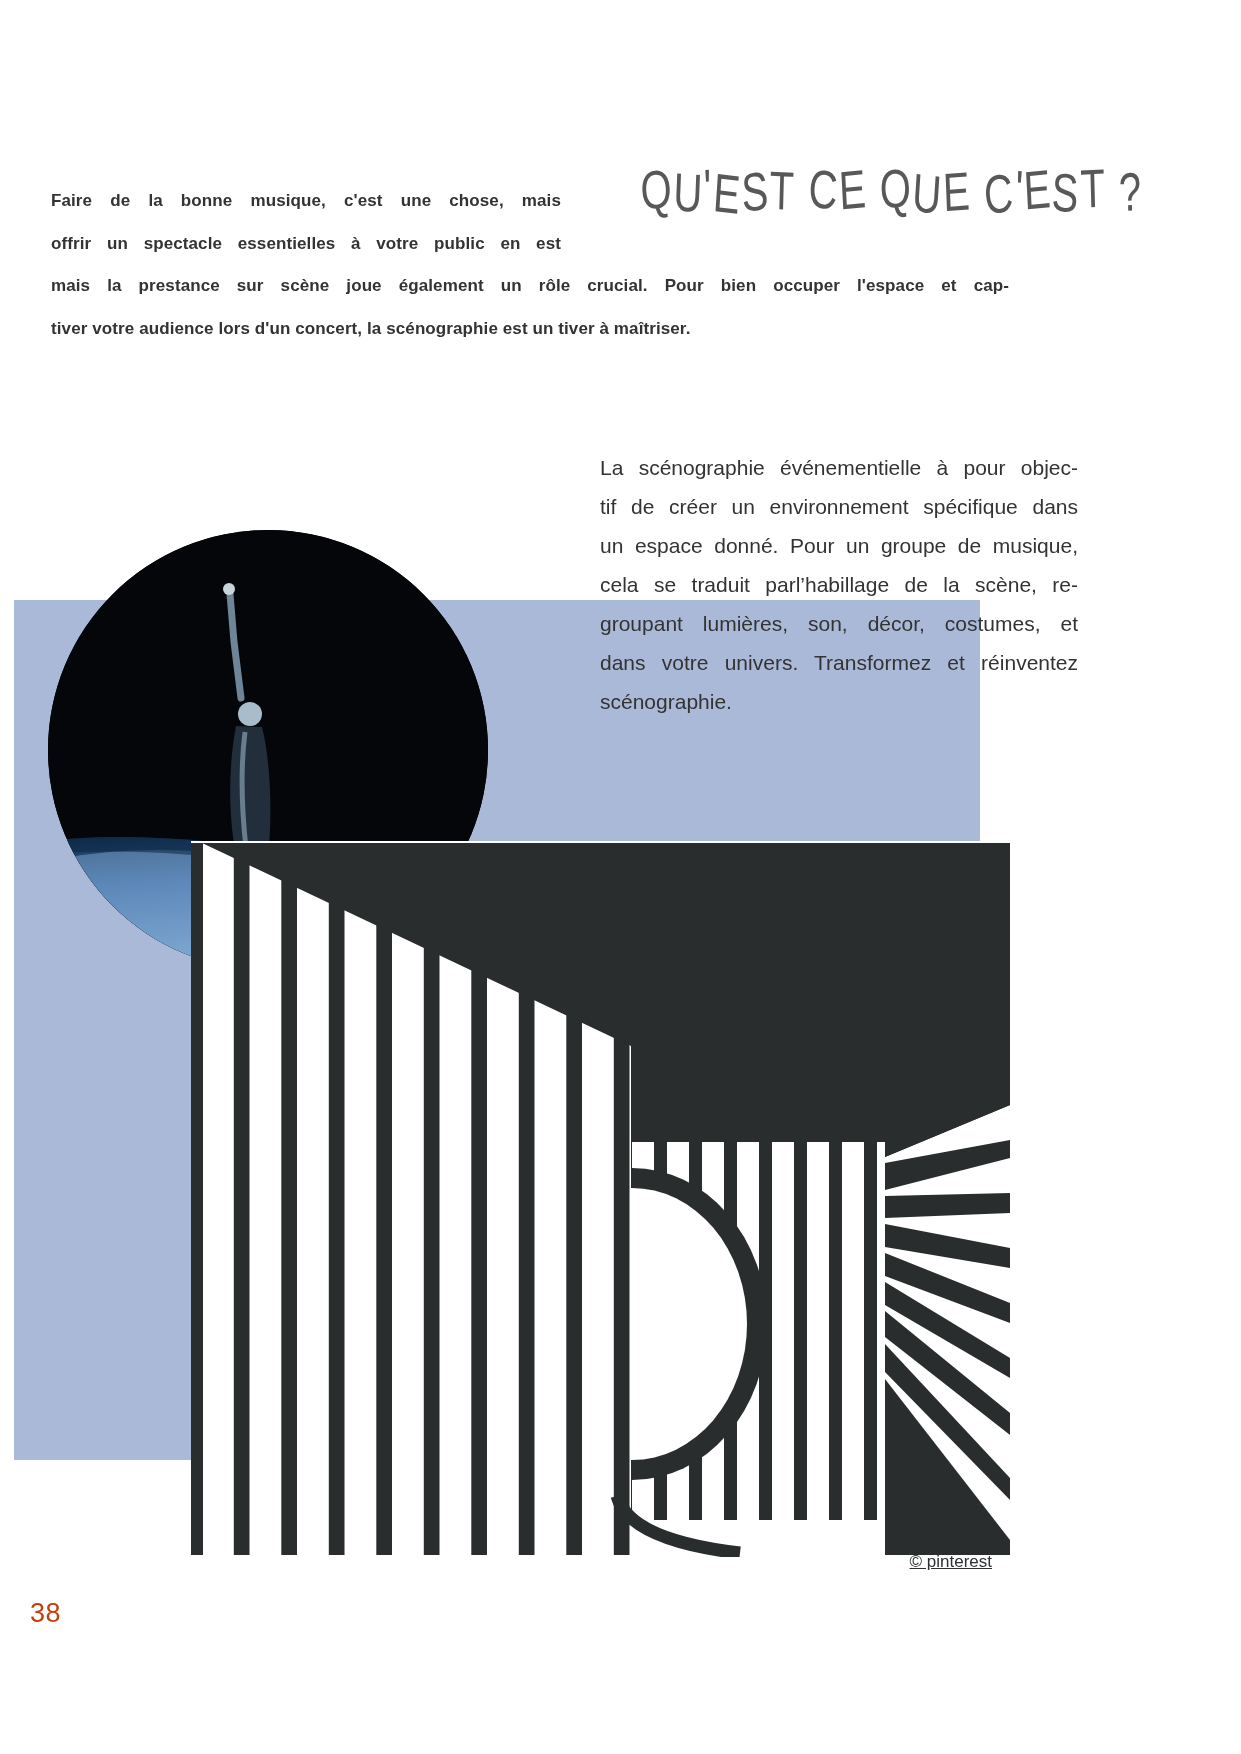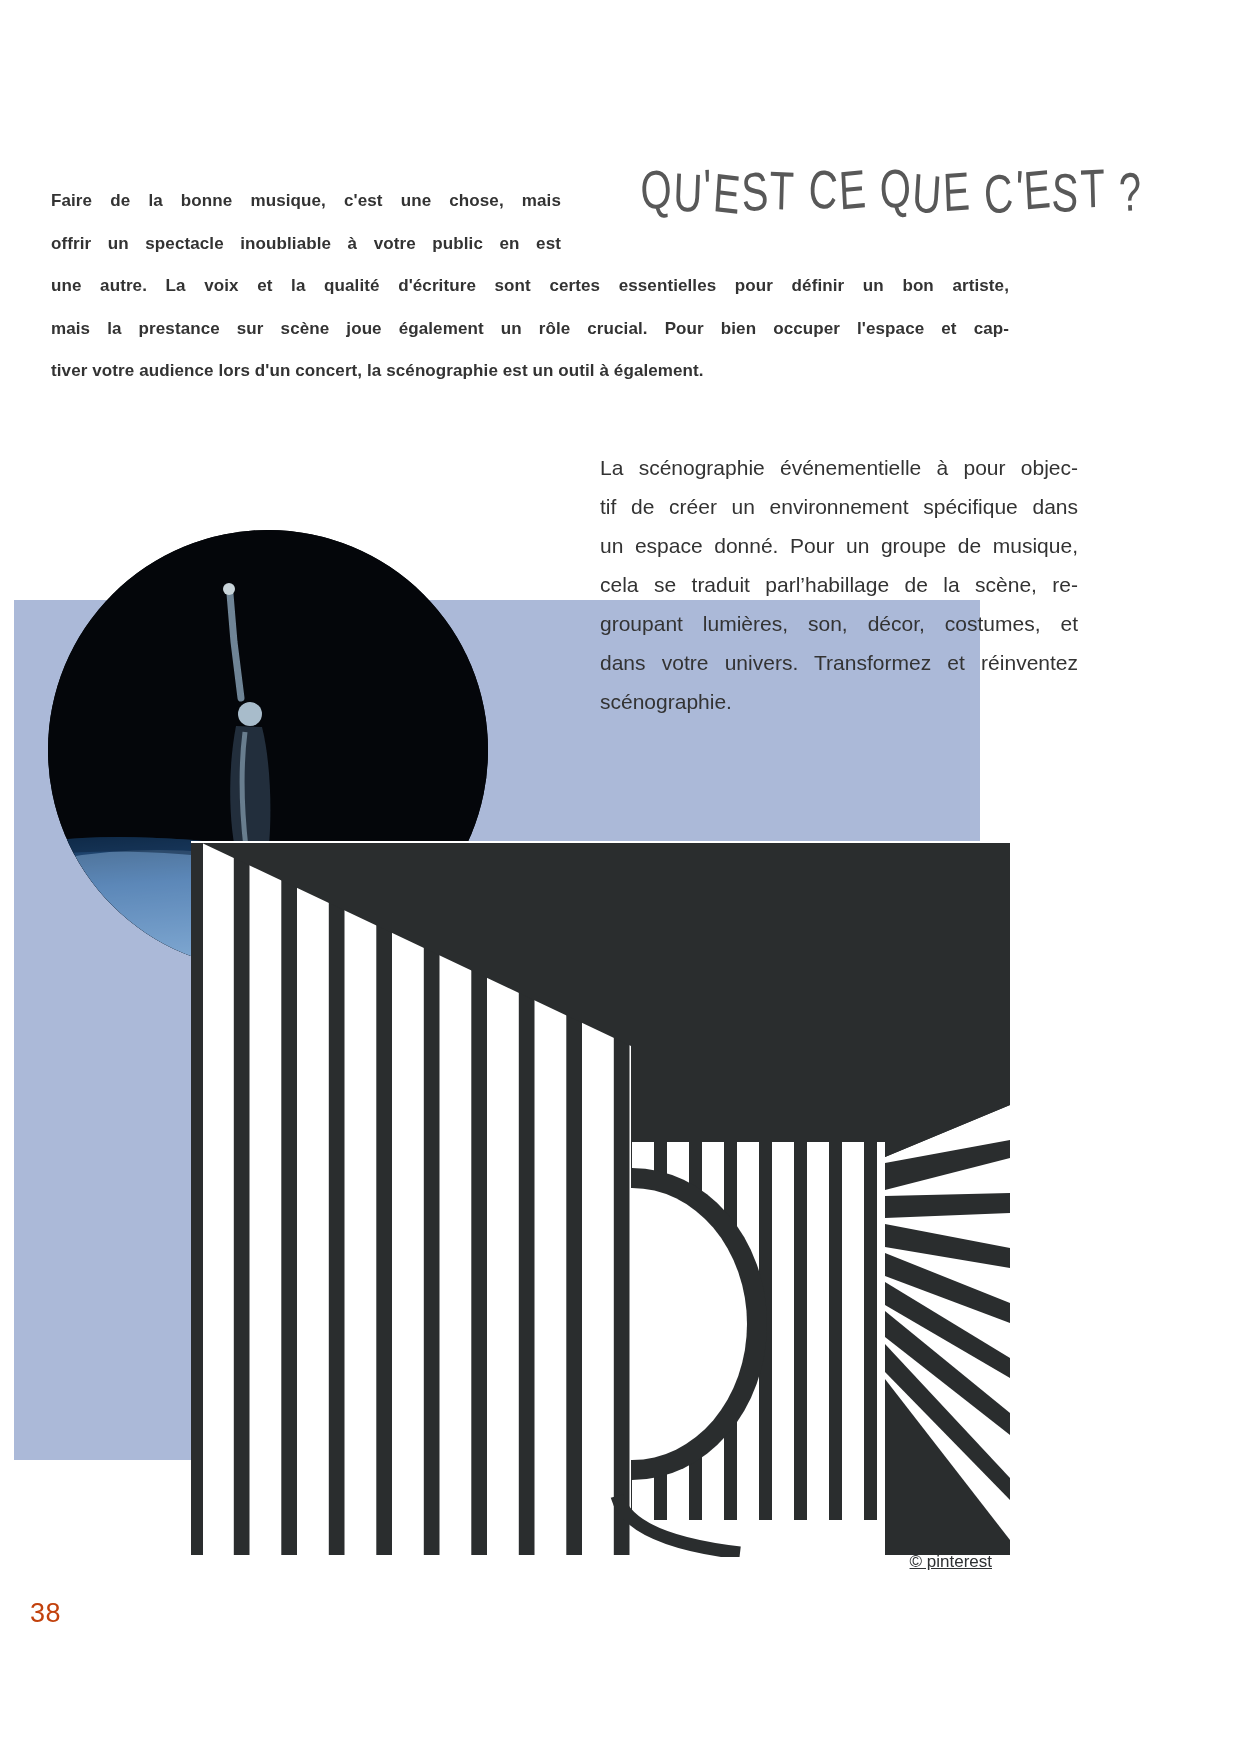--- a/index.html
+++ b/index.html
@@ -145,24 +145,23 @@
       <polygon class="w" points="694,531 819,659 819,699 694,538"></polygon>
 
       <path class="k" d="M 11 2 L 819 2 L 819 264 L 694 316 L 694 301 L 440 301 L 440 205 Z"></path>
     </svg>
   </div>
 
   <div class="title"><span class="tin"><span class="ch" style="transform: rotate(-4deg) translateY(-2px);">Q</span><span class="ch" style="transform: rotate(3deg) translateY(1px);">U</span><span class="ch" style="transform: rotate(-2deg) translateY(-3px);">'</span><span class="ch" style="transform: rotate(5deg) translateY(2px);">E</span><span class="ch" style="transform: rotate(-3deg) translateY(0px);">S</span><span class="ch" style="transform: rotate(2deg) translateY(-1px);">T</span><span class="ch">&nbsp;</span><span class="ch" style="transform: rotate(4deg) translateY(-2px);">C</span><span class="ch" style="transform: rotate(-4deg) translateY(-2px);">E</span><span class="ch">&nbsp;</span><span class="ch" style="transform: rotate(-2deg) translateY(-3px);">Q</span><span class="ch" style="transform: rotate(5deg) translateY(2px);">U</span><span class="ch" style="transform: rotate(-3deg) translateY(0px);">E</span><span class="ch">&nbsp;</span><span class="ch" style="transform: rotate(-5deg) translateY(2px);">C</span><span class="ch" style="transform: rotate(4deg) translateY(-2px);">'</span><span class="ch" style="transform: rotate(-4deg) translateY(-2px);">E</span><span class="ch" style="transform: rotate(3deg) translateY(1px);">S</span><span class="ch" style="transform: rotate(-2deg) translateY(-3px);">T</span><span class="ch">&nbsp;</span><span class="ch" style="transform: rotate(-3deg) translateY(0px);">?</span></span></div>
 
   <div class="intro">
     <div class="jl narrow">Faire de la bonne musique, c'est une chose, mais</div>
-    <div class="jl narrow">offrir un spectacle inoubliable  à votre public en est</div>
-    <div class="jl">une autre. La voix et la qualité d'écriture sont certes essentielles pour définir un bon artiste,</div>
+    <div class="jl narrow">offrir un spectacle essentielles  à votre public en est</div>
     <div class="jl">mais la prestance sur scène joue également un rôle crucial. Pour bien occuper l'espace et cap-</div>
-    <div class="jl lastline">tiver votre audience lors d'un concert, la scénographie est un outil à également.</div>
+    <div class="jl lastline">tiver votre audience lors d'un concert, la scénographie est un tiver à maîtriser.</div>
   </div>
 
   <div class="bodycol">
     <div class="jl">La scénographie événementielle à pour objec-</div>
     <div class="jl">tif de créer un environnement spécifique dans</div>
     <div class="jl">un espace donné. Pour un groupe de musique,</div>
     <div class="jl">cela se traduit parl’habillage de la scène, re-</div>
     <div class="jl">groupant lumières, son, décor, costumes, et</div>
     <div class="jl">dans votre univers. Transformez et réinventez</div>
     <div class="jl lastline">scénographie.</div>

